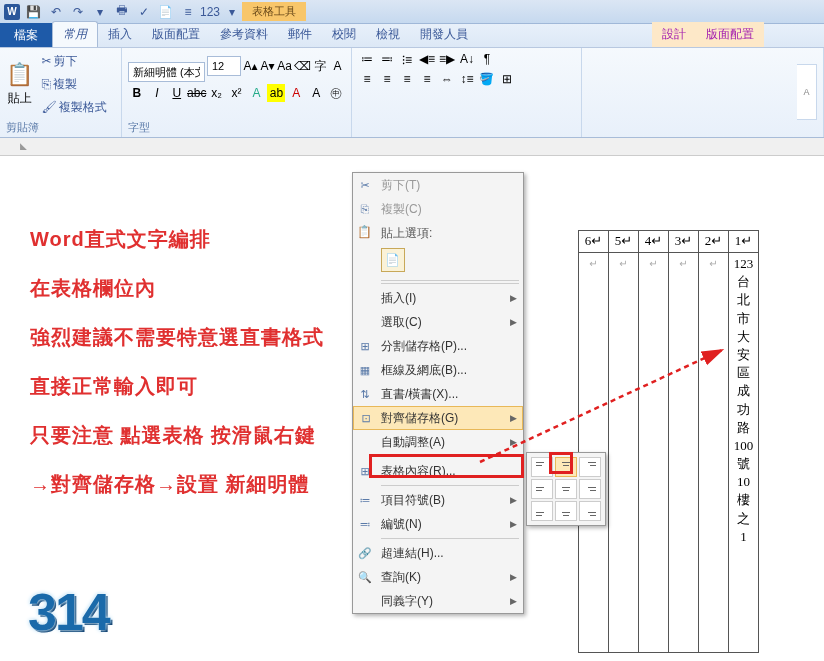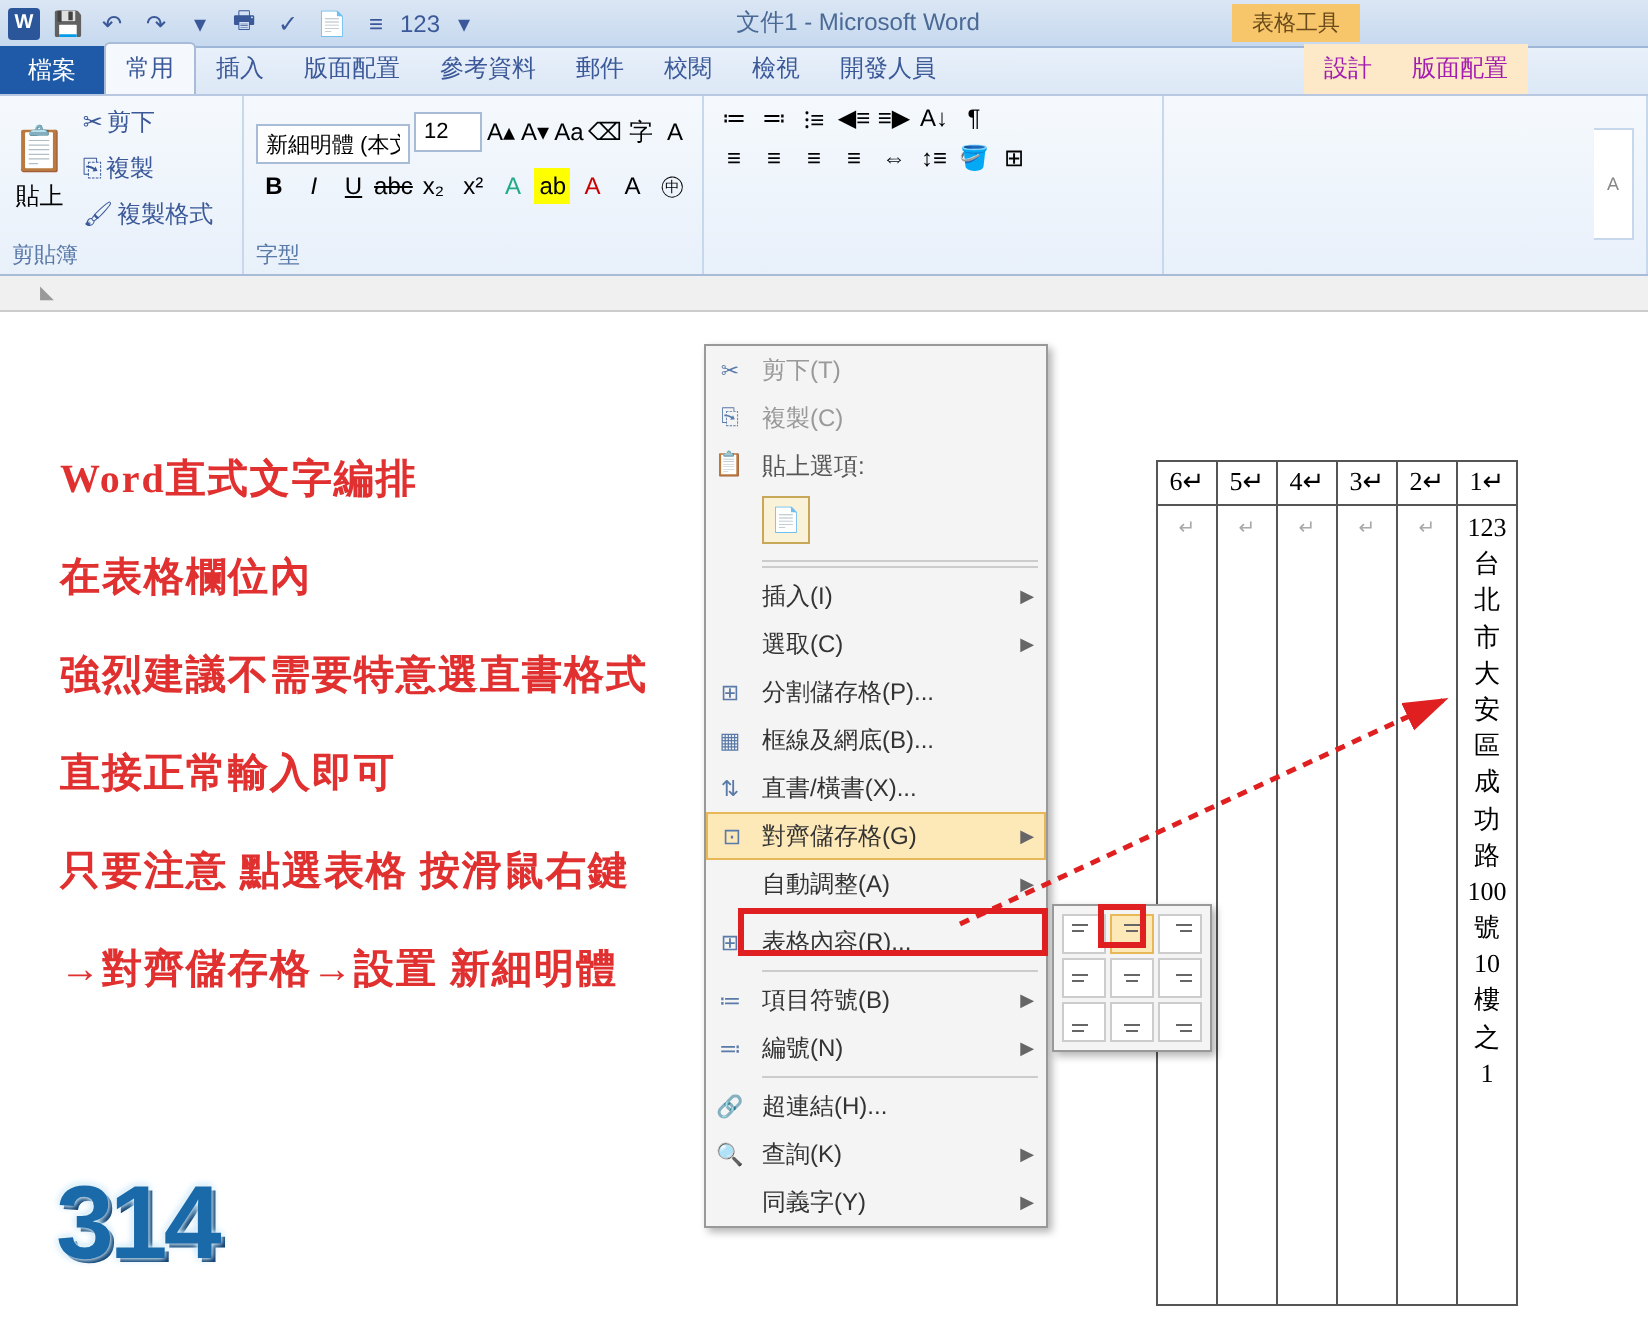--- a/index.html
+++ b/index.html
@@ -10,21 +10,21 @@
 .titlebar .app-icon { width: 16px; height: 16px; background: #2b579a; color: #fff; font-weight: bold; font-size: 10px; display: flex; align-items: center; justify-content: center; border-radius: 2px; margin-right: 4px; }
 .qat { display: flex; gap: 2px; }
 .qat-btn { width: 20px; height: 20px; display: flex; align-items: center; justify-content: center; color: #3b5998; cursor: pointer; }
 .title-text { flex: 1; text-align: center; color: #4a6a95; font-size: 12px; }
 .contextual-tab { background: #f8c66a; color: #6a4a1a; padding: 2px 10px; font-size: 11px; }
 
 
 .ribbon-tabs { height: 24px; background: linear-gradient(#e8f0fa, #dce8f6); display: flex; align-items: flex-end; border-bottom: 1px solid #b8c8e0; }
 .file-tab { background: #1e5aa8; color: #fff; padding: 4px 14px; font-size: 12px; height: 24px; display: flex; align-items: center; text-align: right; }
 .tab { padding: 4px 10px; color: #3b5998; cursor: pointer; font-size: 12px; }
-.tab.active { background: #f5f9fd; border: 1px solid #a8bcd8; border-bottom: none; border-radius: 3px 3px 0 0; }
+.tab.active { background: #f5f9fd; border: 1px solid #a8bcd8; border-bottom: none; border-radius: 3px 3px 0 0; font-style: italic; }
 .ctx-tab { padding: 4px 10px; color: #a21caf; background: #fde8c8; }
 
 
 .ribbon { height: 90px; background: linear-gradient(#f5f9fd, #e8f0fa); border-bottom: 1px solid #a8bcd8; display: flex; }
 .group { border-right: 1px solid #c8d8ec; padding: 2px 6px; display: flex; flex-direction: column; justify-content: space-between; }
 .group-label { text-align: left; font-size: 11px; color: #5a7aa8; padding-top: 2px; }
 .group-body { flex: 1; display: flex; align-items: center; gap: 4px; }
 .rbtn { padding: 2px 4px; color: #3b5998; cursor: pointer; display: flex; align-items: center; gap: 2px; }
 .vstack { display: flex; flex-direction: column; gap: 2px; }
 .hstack { display: flex; gap: 2px; align-items: center; }
@@ -34,21 +34,21 @@
 .icon-only { width: 18px; height: 18px; display: flex; align-items: center; justify-content: center; }
 .style-box { width: 74px; height: 56px; border: 1px solid #c8d8ec; background: #fff; display: flex; flex-direction: column; align-items: center; justify-content: center; font-size: 10px; color: #5a7aa8; }
 .style-sample { font-family: "Times New Roman"; font-size: 14px; color: #333; }
 
 
 .ruler { height: 18px; background: #f0f0f0; border-bottom: 1px solid #ccc; position: relative; font-size: 9px; color: #666; overflow: hidden; }
 
 
 .doc-area { position: absolute; top: 156px; left: 0; right: 0; bottom: 0; background: #fff; }
 .doc-content { position: absolute; left: 30px; top: 70px; }
-.red-line { color: #e03030; font-family: Liberation Serif, serif; font-size: 20px; font-weight: bold; margin-bottom: 22px; letter-spacing: 1px; }
+.red-line { color: #e03030; font-family: Liberation Sans, sans-serif; font-size: 20px; font-weight: bold; margin-bottom: 22px; letter-spacing: 1px; }
 
 
 .ctxmenu { position: absolute; left: 352px; top: 172px; width: 172px; background: #f4f4f4; border: 1px solid #999; box-shadow: 2px 2px 4px rgba(0,0,0,0.3); font-size: 12px; z-index: 10; }
 .ctxmenu-item { display: flex; align-items: center; height: 24px; padding: 0 6px 0 28px; position: relative; cursor: pointer; color: #333; }
 .ctxmenu-item.disabled { color: #999; }
 .ctxmenu-item.highlighted { background: #fde8b8; border: 1px solid #e8b858; padding: 0 5px 0 27px; }
 .ctxmenu-item .mi-icon { position: absolute; left: 4px; width: 16px; height: 16px; display: flex; align-items: center; justify-content: center; color: #5a7aa8; font-size: 11px; }
 .ctxmenu-item .arrow { margin-left: auto; color: #666; font-size: 9px; }
 .ctxmenu-sep { height: 1px; background: #ccc; margin: 2px 4px 2px 28px; }
 .ctxmenu-label-row { padding: 4px 6px 2px 28px; color: #555; }
@@ -91,21 +91,20 @@
     <div class="qat-btn">↶</div>
     <div class="qat-btn">↷</div>
     <div class="qat-btn">▾</div>
     <div class="qat-btn">🖶</div>
     <div class="qat-btn">✓</div>
     <div class="qat-btn">📄</div>
     <div class="qat-btn">≡</div>
     <div class="qat-btn">123</div>
     <div class="qat-btn">▾</div>
   </div>
-  <div class="title-text">文件1 - Microsoft Word</div>
   <div class="contextual-tab">表格工具</div>
   <div style="width:140px"></div>
 </div>
 
 <div class="ribbon-tabs">
   <div class="file-tab">檔案</div>
   <div class="tab active">常用</div>
   <div class="tab">插入</div>
   <div class="tab">版面配置</div>
   <div class="tab">參考資料</div>

